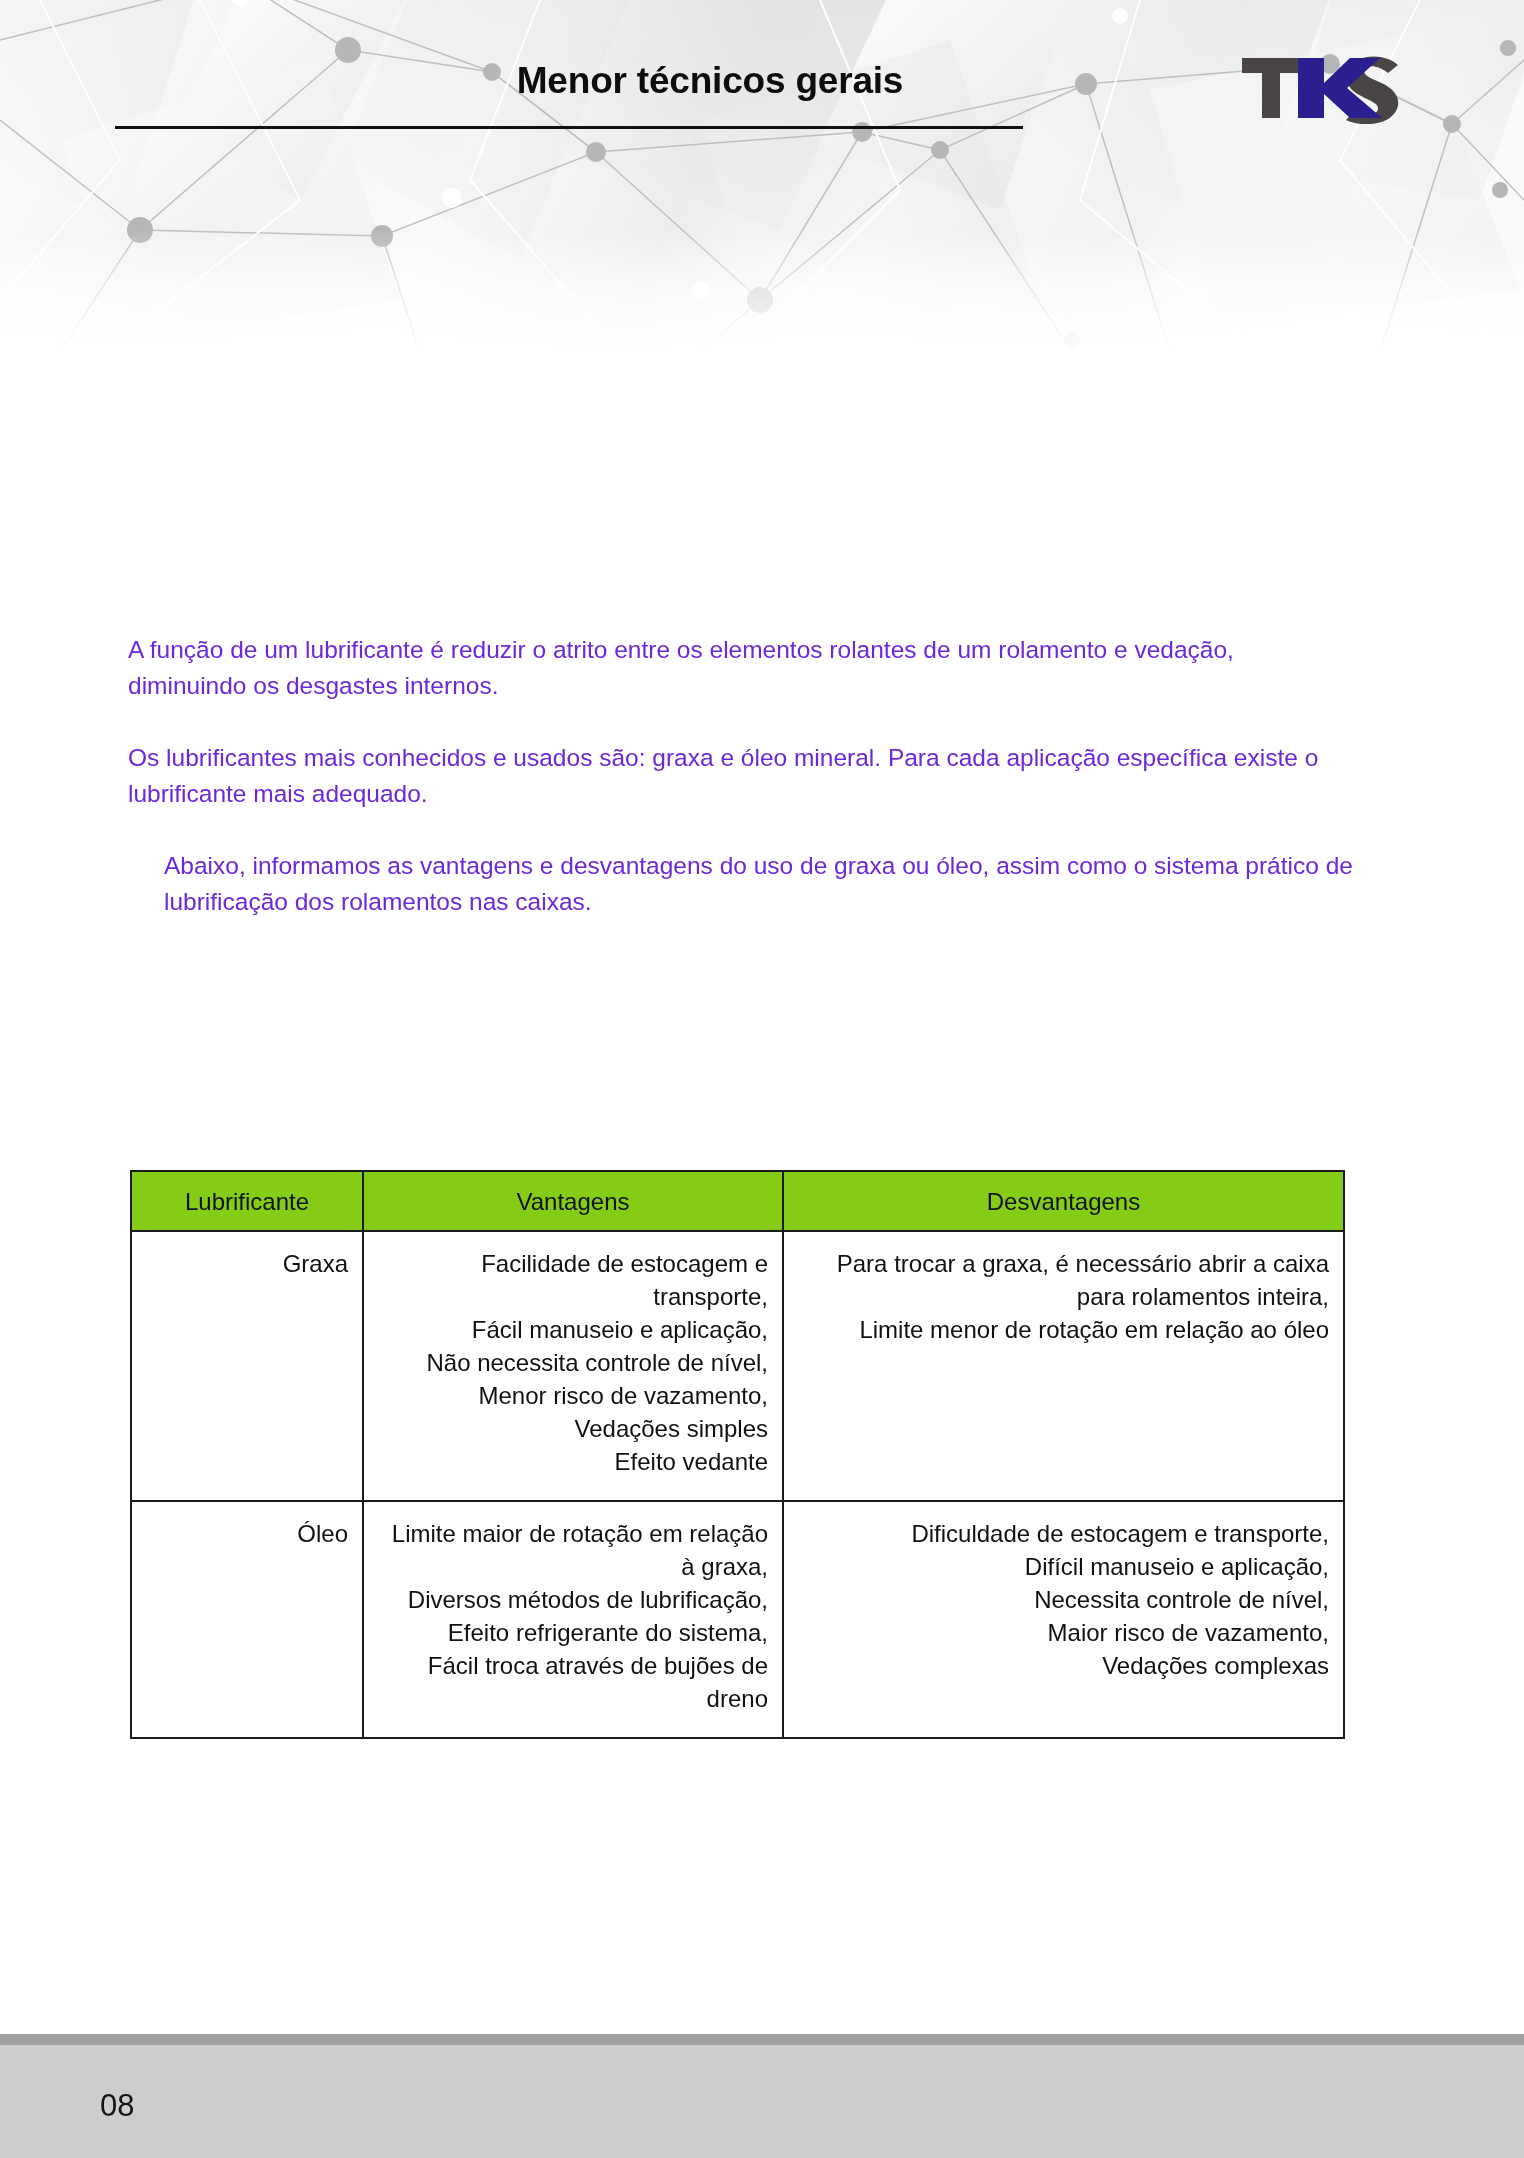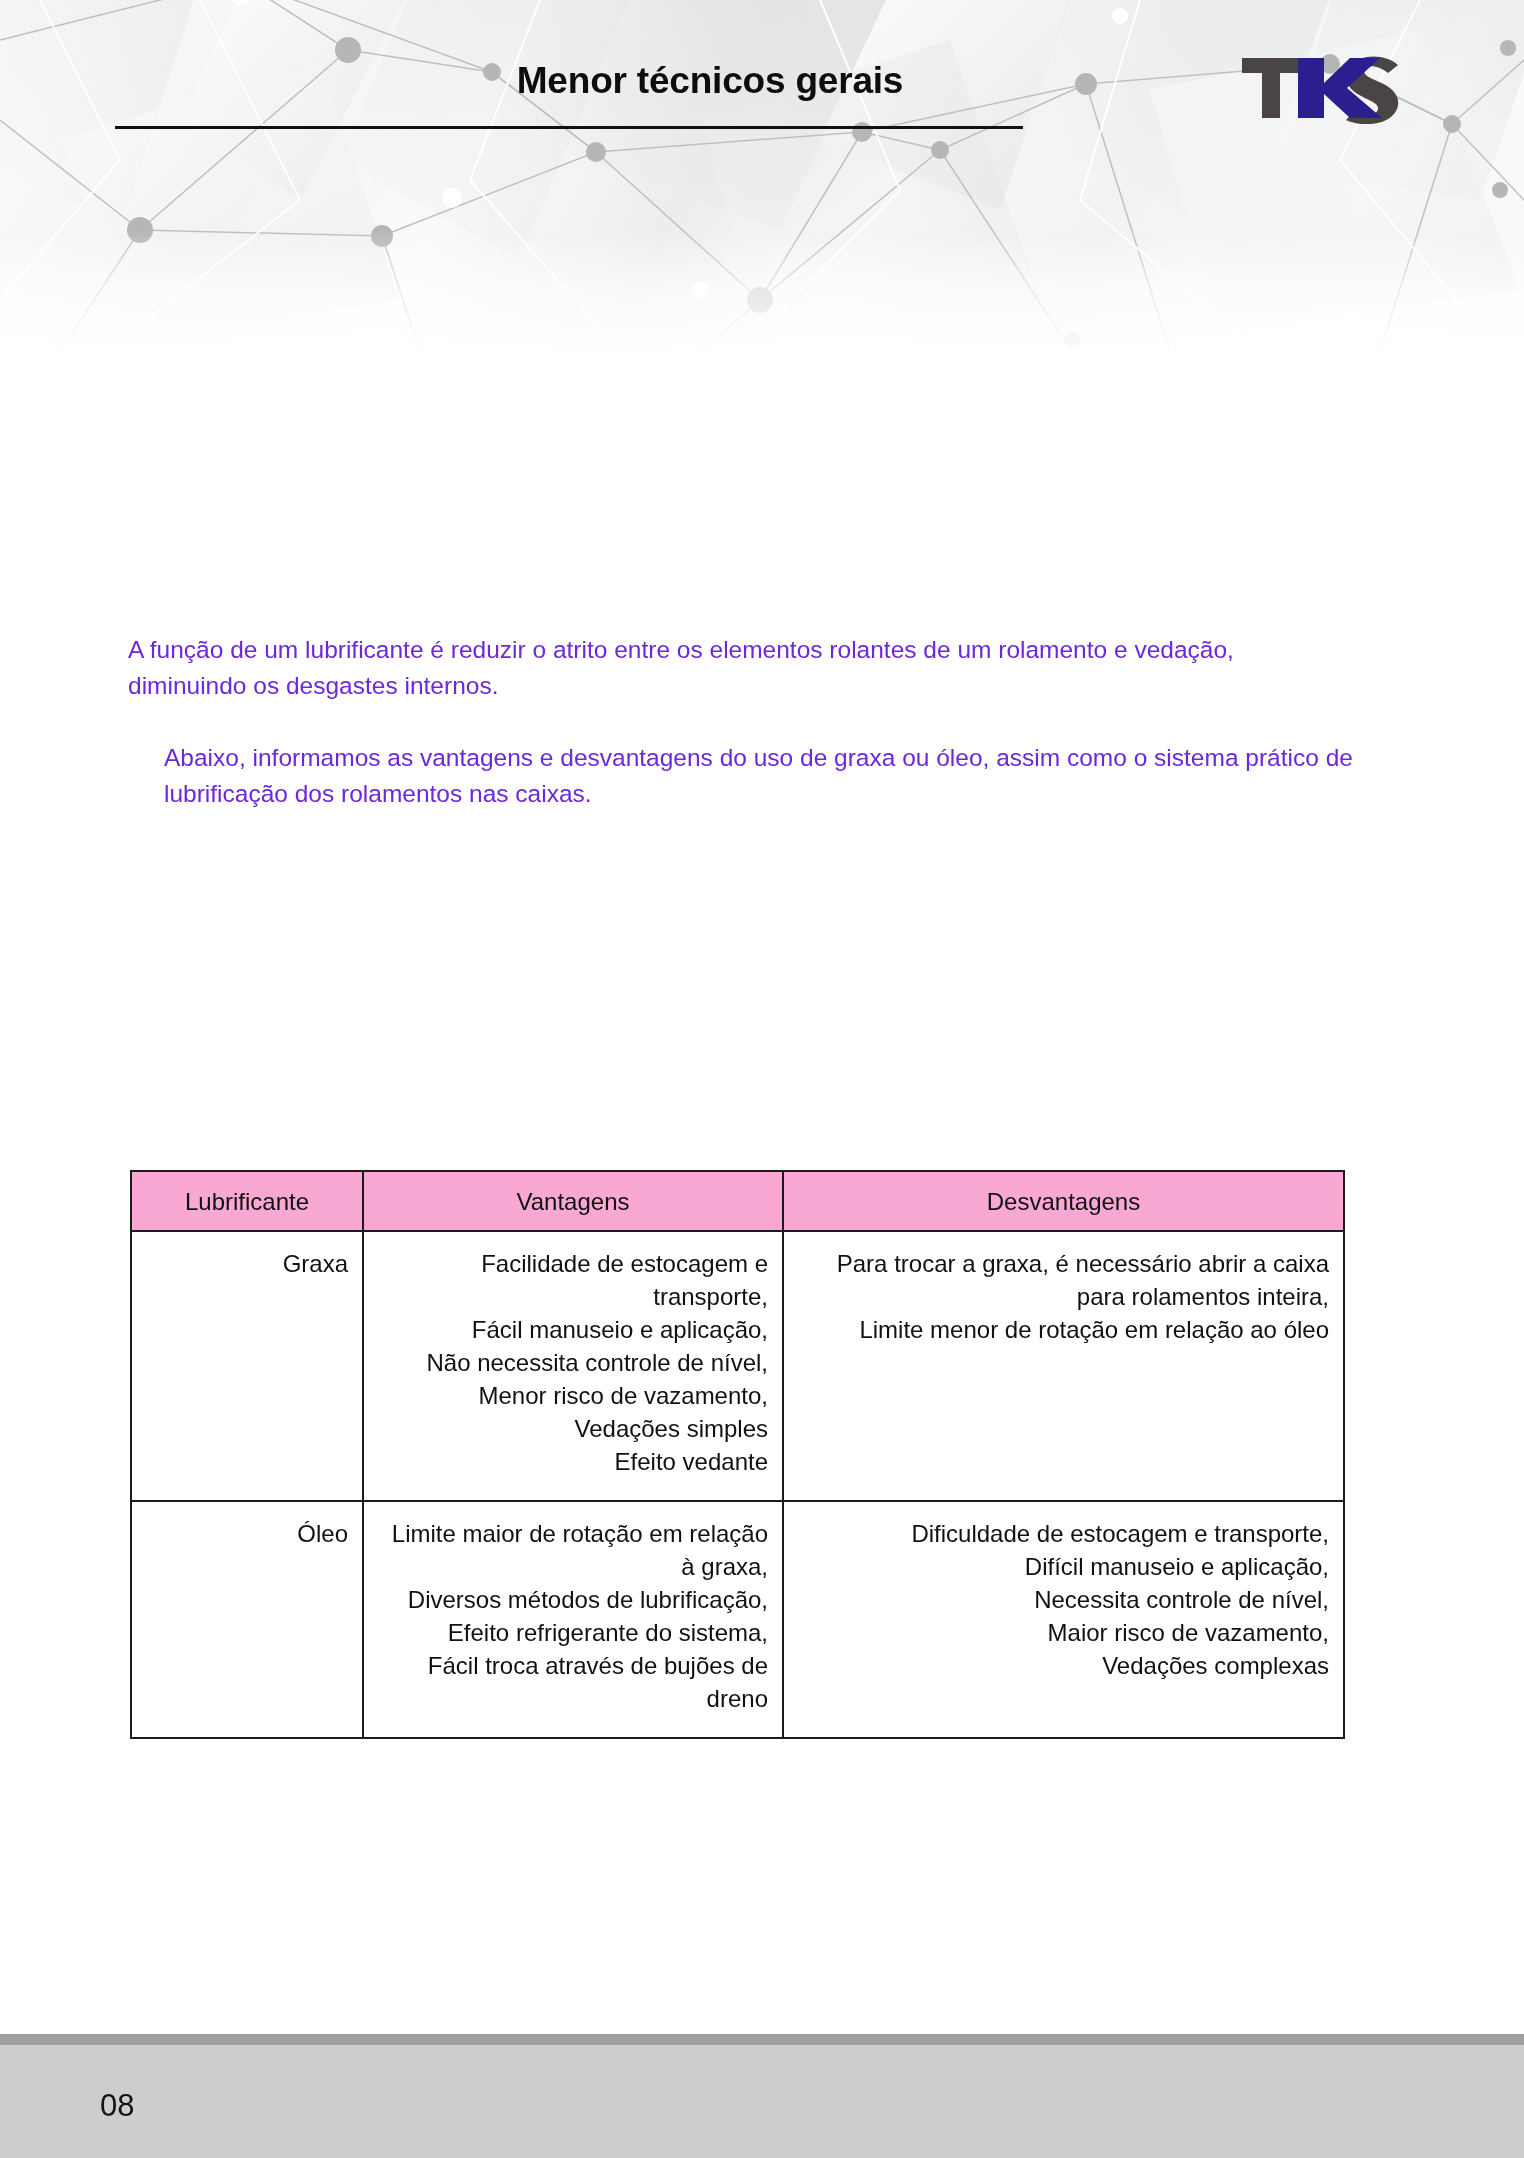--- a/index.html
+++ b/index.html
@@ -121,21 +121,21 @@
   .data-table th,
   .data-table td {
     border: 2px solid #1b1b1b;
     vertical-align: top;
     font-weight: normal;
     font-size: 24px;
     line-height: 33px;
     color: #111111;
   }
   .data-table thead th {
-    background: #f9a8d4;
+    background: #84cc16;
     text-align: center;
     height: 56px;
     vertical-align: middle;
     font-size: 24px;
   }
   .data-table td {
     padding: 15px 14px 22px 20px;
     white-space: pre-line;
     text-align: right;
   }
@@ -283,20 +283,21 @@
                C122 75 150 74 158 59 C165 46 155 35 139 29
                C130 25 124 22 127 17 C130 12 142 14 150 21 Z" fill="#4a4545"></path>
 
       <path d="M60 6 H86 V31 L112 6 H142 L109 36 L144 66 H112 L86 42 V66 H60 Z" fill="#2b1f8f"></path>
     </g>
   </svg>
 
 
   <div class="body-text">
     <p class="para">A função de um lubrificante é reduzir o atrito entre os elementos rolantes de um rolamento e vedação, diminuindo os desgastes internos.</p>
+    <p class="para">Os lubrificantes mais conhecidos e usados são: graxa e óleo mineral. Para cada aplicação específica existe o lubrificante mais adequado.</p>
     <p class="para">Abaixo, informamos as vantagens e desvantagens do uso de graxa ou óleo, assim como o sistema prático de lubrificação dos rolamentos nas caixas.</p>
   </div>
 
   <table class="data-table">
     <colgroup>
       <col class="col-lub">
       <col class="col-van">
       <col class="col-des">
     </colgroup>
     <thead>

